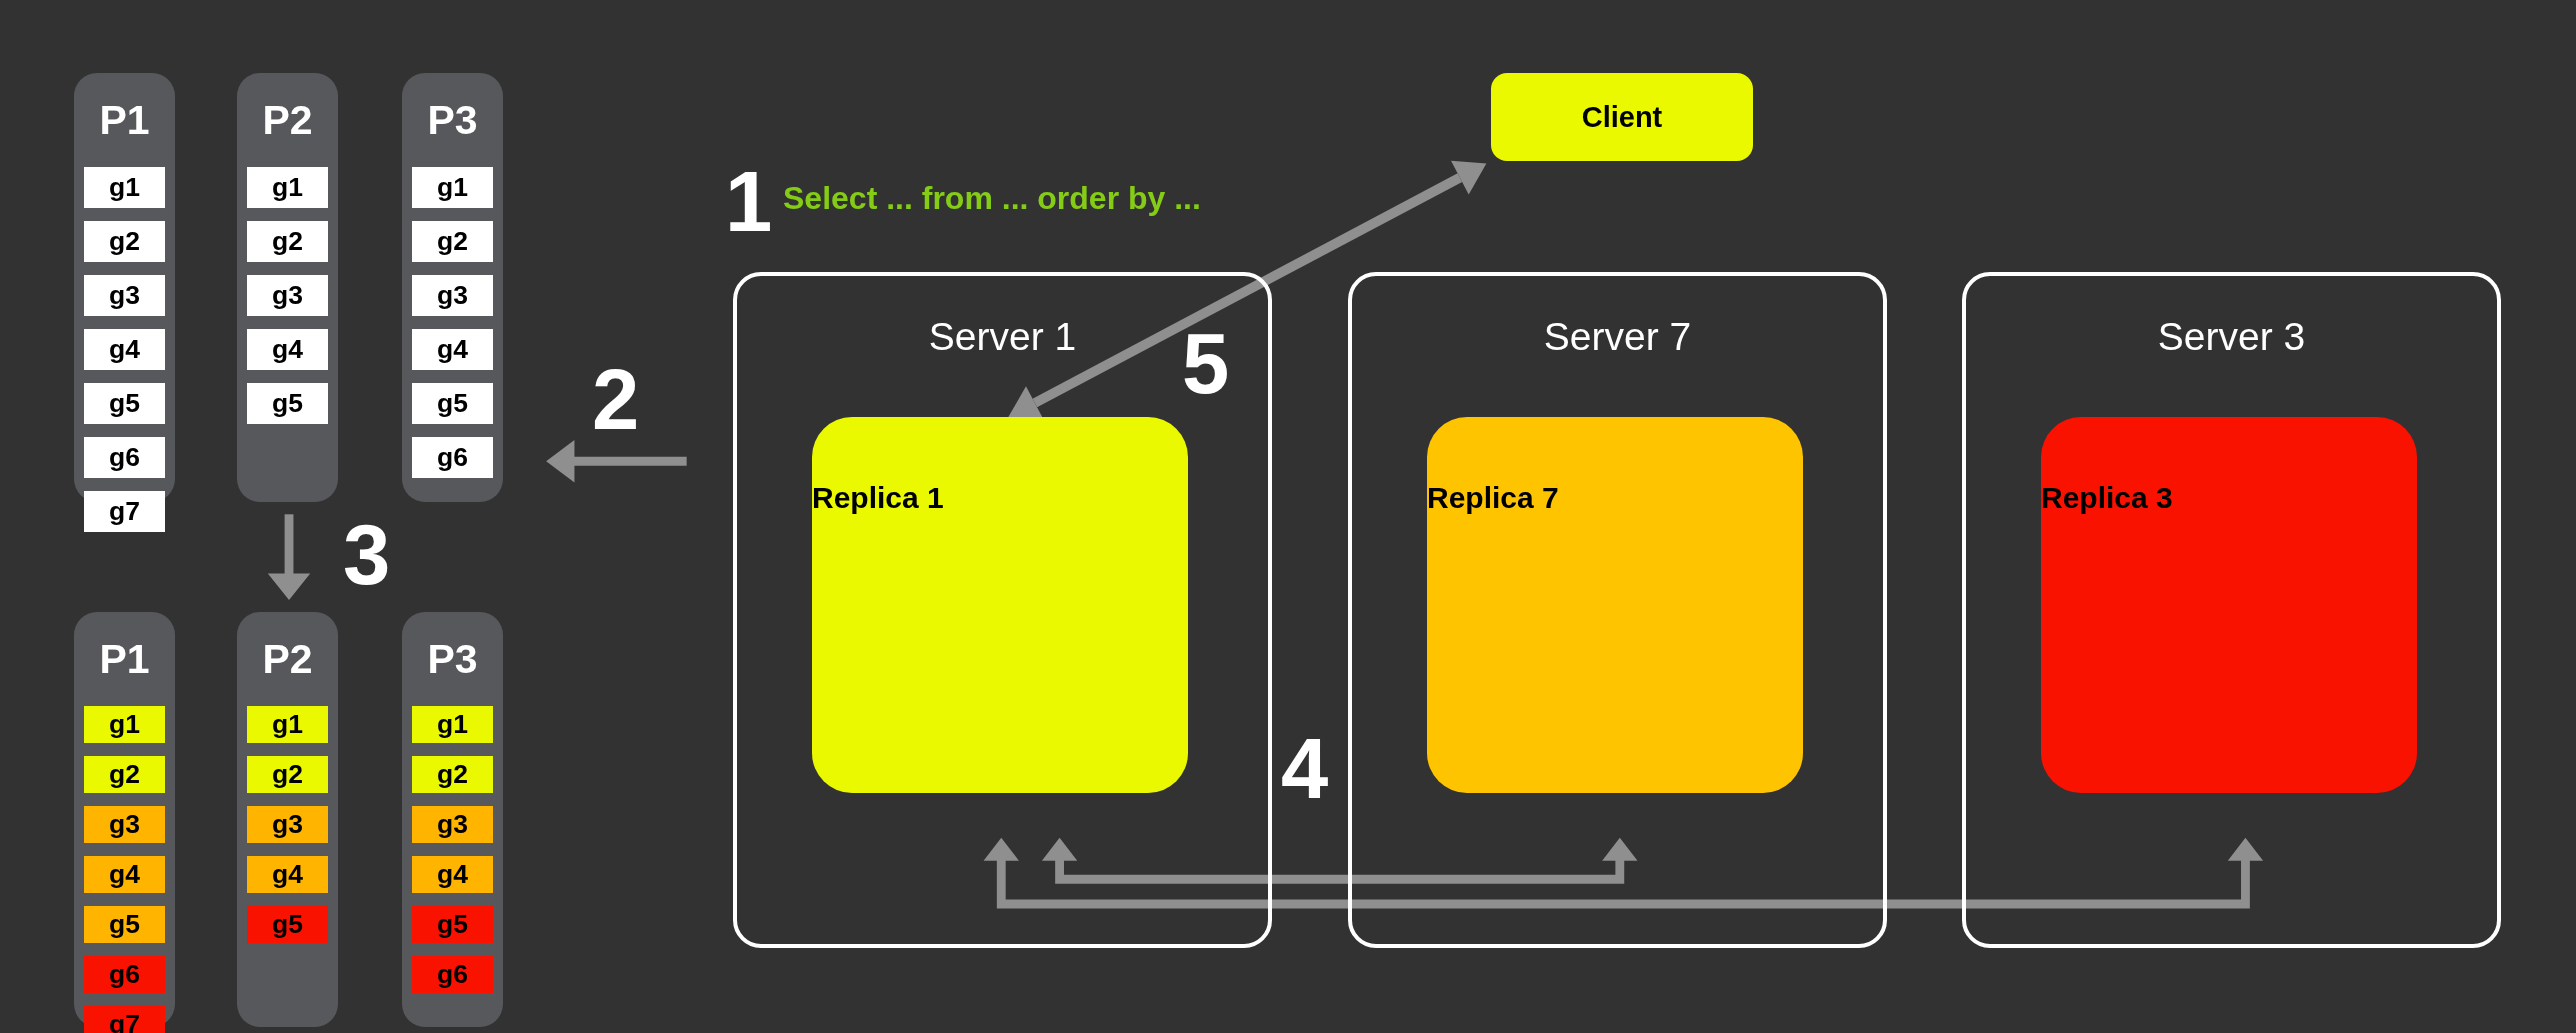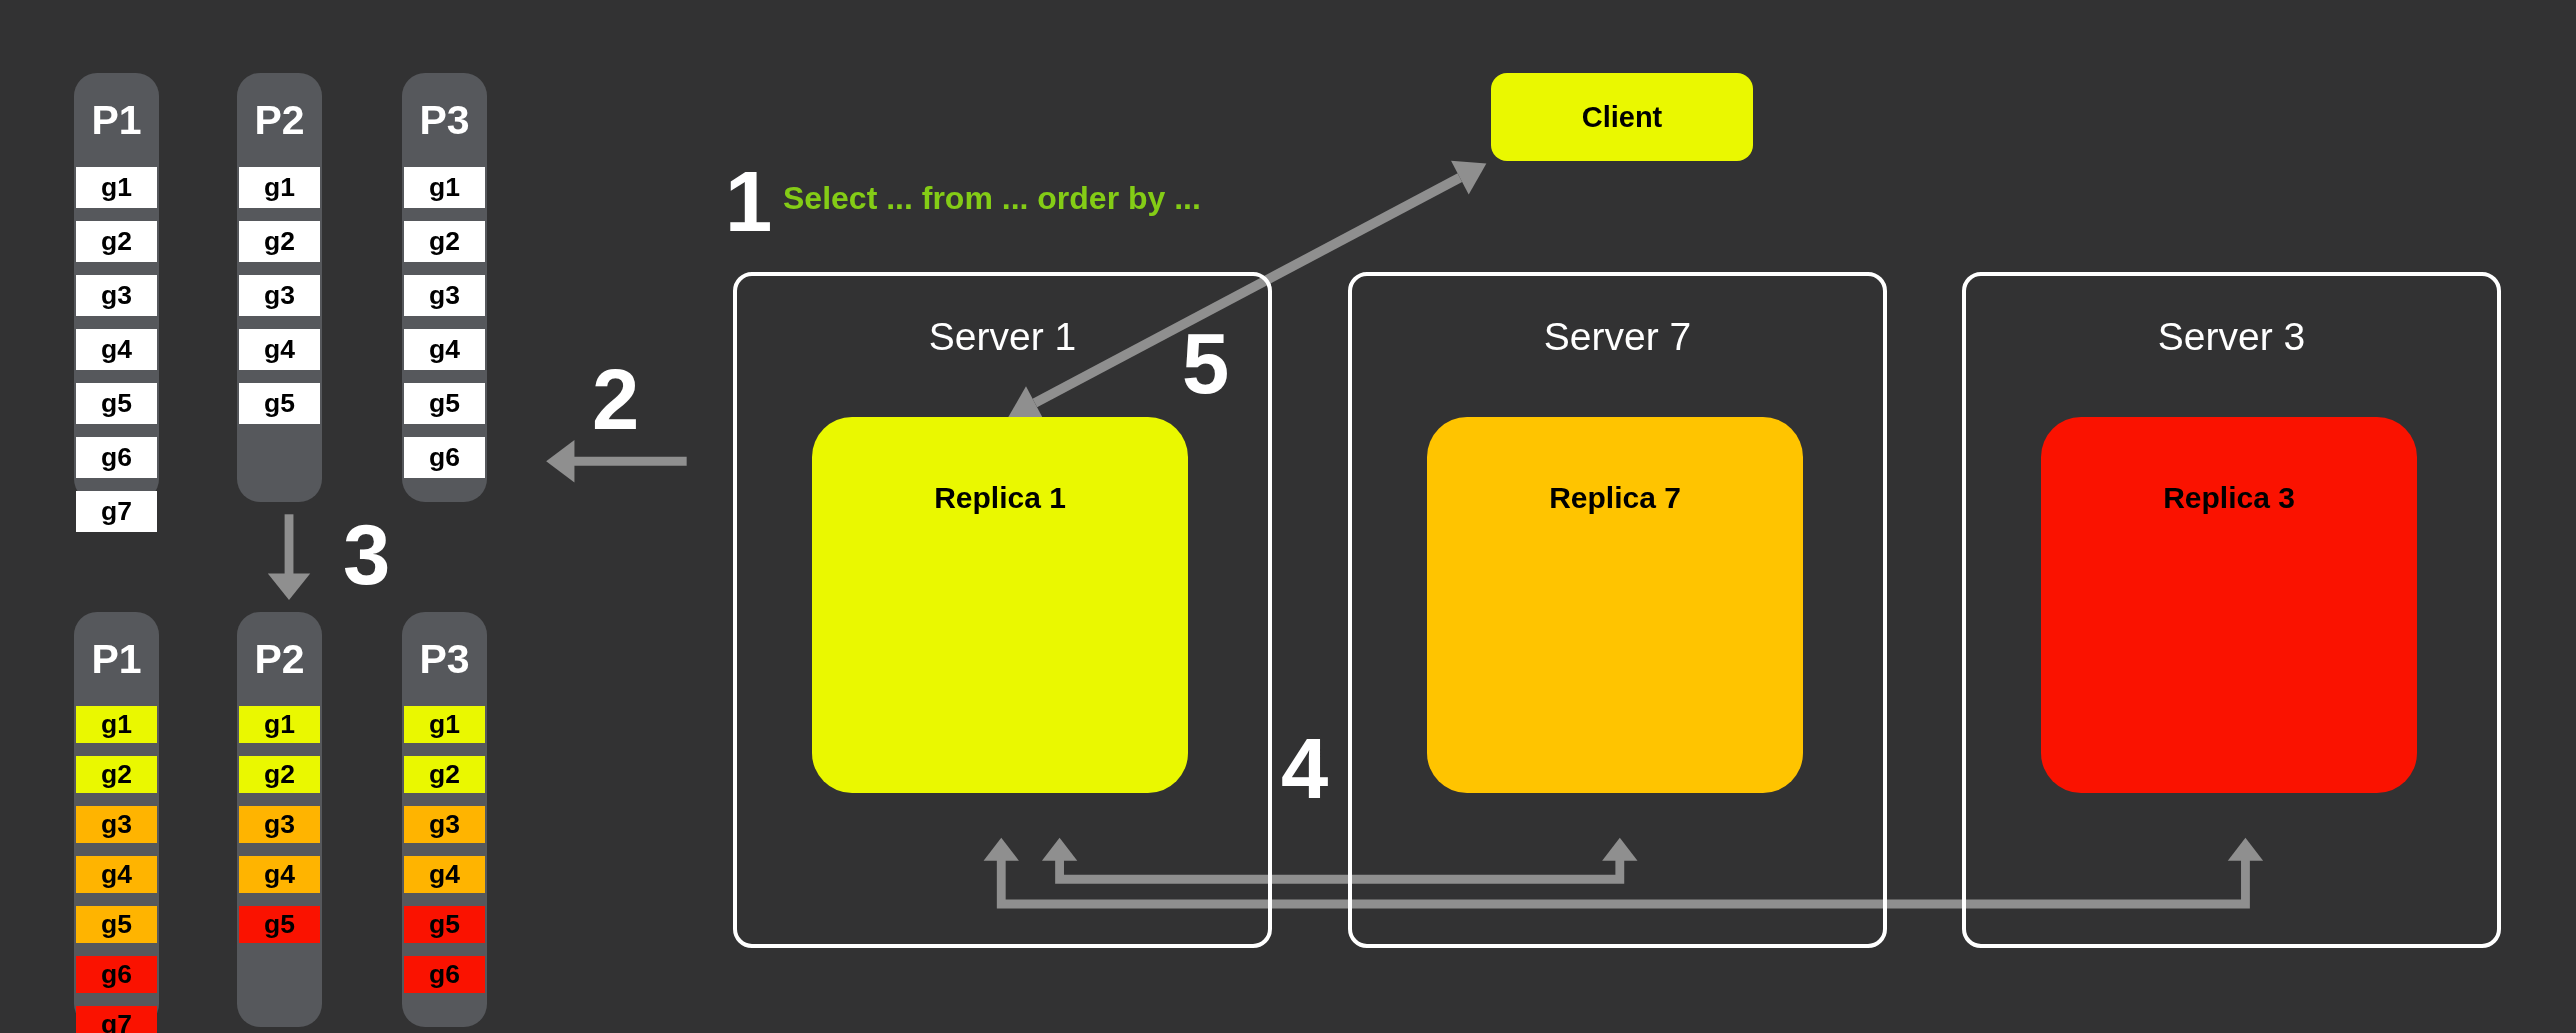--- a/index.html
+++ b/index.html
@@ -5,43 +5,43 @@
   :root{
     --background:#323233; --column:#56585C; --arrow:#8F8F8F; --white:#ffffff;
     --yellow:#EAF800; --orange_item:#FFB400; --orange_replica:#FFC400; --red:#FA1200;
   }
   *{box-sizing:border-box; margin:0; padding:0;}
   html,body{background:var(--background);}
   body{font-family:"Liberation Sans", sans-serif;}
   #canvas{position:relative; width:2576px; height:1033px; background:var(--background); overflow:hidden;}
 
   
-  .pcol{position:absolute; width:85px; background:var(--column); border-radius:23px;}
+  .pcol{position:absolute; width:101px; background:var(--column); border-radius:23px;}
   .pcol-label{height:94px; display:flex; align-items:center; justify-content:center;
               color:#fff; font-size:41px; font-weight:bold;}
   .items{display:flex; flex-direction:column; align-items:center; gap:13px;}
   .g-item{width:81px; text-align:center; color:#000; font-weight:bold; font-size:26.5px;}
   .top .g-item{height:41px; line-height:41px;}
   .bottom .g-item{height:37px; line-height:37px;}
   .g-item[data-color="white"]{background:var(--white);}
   .g-item[data-color="yellow"]{background:var(--yellow);}
   .g-item[data-color="orange"]{background:var(--orange_item);}
   .g-item[data-color="red"]{background:var(--red);}
 
   
   .client{position:absolute; left:1491px; top:73px; width:262px; height:88px;
           background:var(--yellow); border-radius:16px; display:flex; align-items:center;
           justify-content:center; color:#000; font-size:29px; font-weight:bold;}
 
   
   .server{position:absolute; top:272px; width:539px; height:676px; border:4.4px solid #fff;
-          border-radius:19px; display:flex; flex-direction:column; align-items:center;}
+          border-radius:28px; display:flex; flex-direction:column; align-items:center;}
   .server-label{margin-top:39px; color:#fff; font-size:39px;}
   .replica{position:absolute; left:75px; top:141px; width:376px; height:376px; border-radius:40px;
-           text-align:center; padding-top:64px; color:#000; font-size:30px; font-weight:bold;}
+           text-align:left; padding-top:64px; color:#000; font-size:30px; font-weight:bold;}
   .replica[data-color="yellow"]{background:var(--yellow);}
   .replica[data-color="orange"]{background:var(--orange_replica);}
   .replica[data-color="red"]{background:var(--red);}
 
   
   .stepnum{position:absolute; color:#fff; font-size:85px; font-weight:bold; line-height:1;}
   .query-text{position:absolute; left:783px; top:180px; color:#84cc16; font-size:32px; font-weight:bold;
               white-space:nowrap;}
 
   

